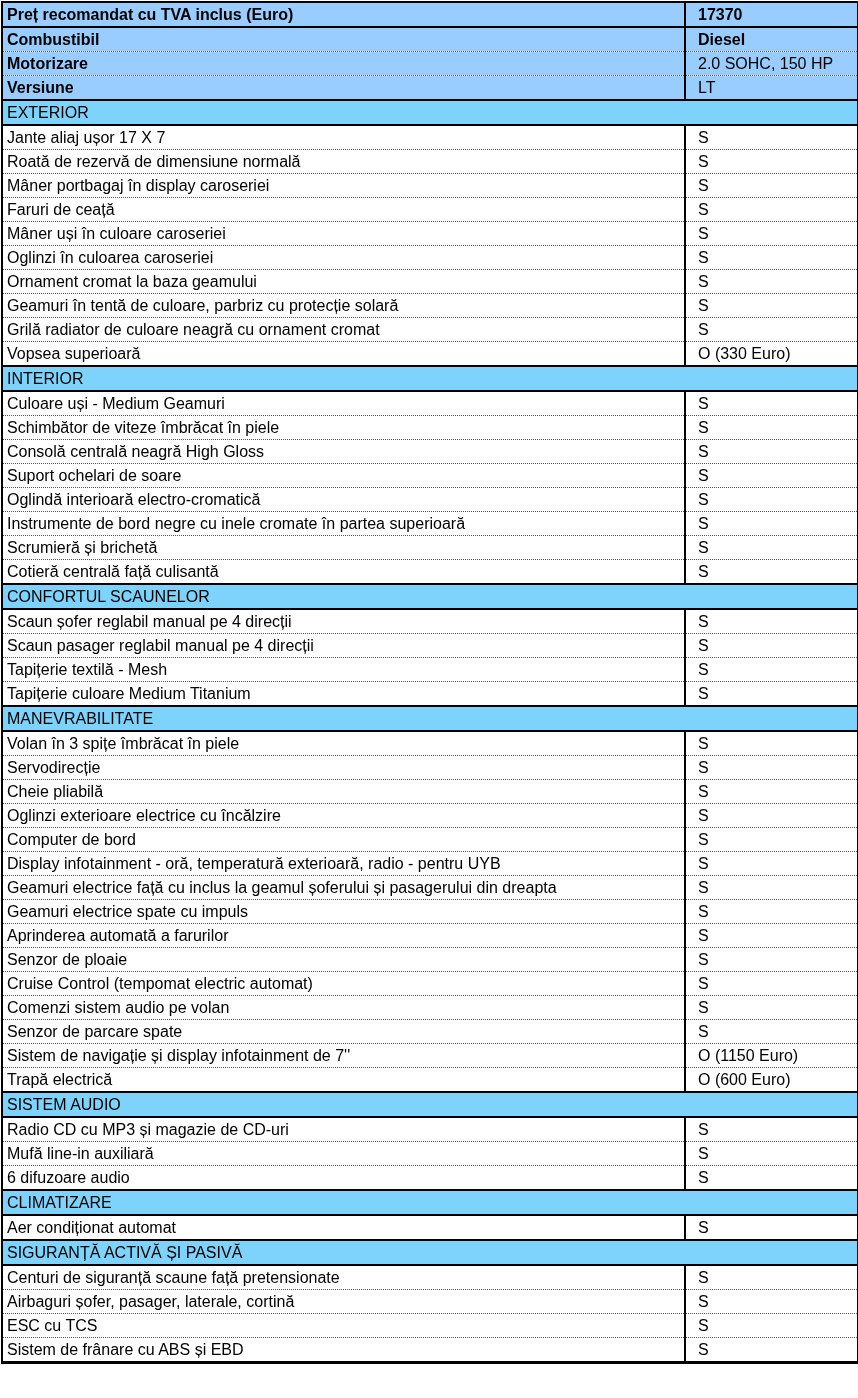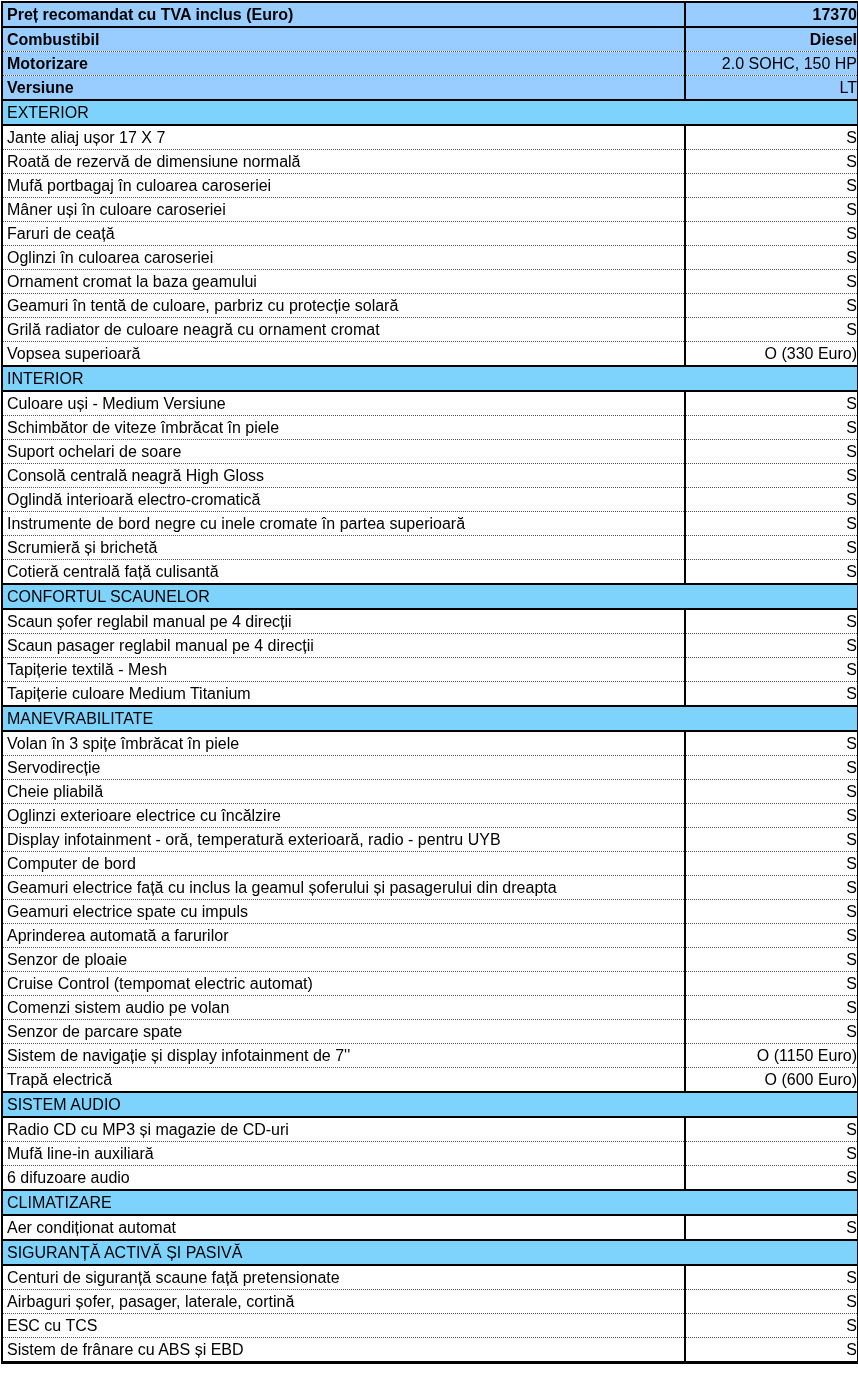--- a/index.html
+++ b/index.html
@@ -19,21 +19,21 @@
   table.spec td {
     height: 23px;
     padding: 0 0 0 4px;
     line-height: 23px;
     white-space: nowrap;
     overflow: hidden;
     border-left: 2px solid #000;
     border-right: 2px solid #000;
     border-bottom: 1px dotted #555;
   }
-  table.spec td.val { text-align: right; padding-left: 12px; }
+  table.spec td.val { text-align: left; padding-left: 12px; }
   tr.hdr td { background: #99ccff; font-weight: normal; margin-left: 32px; }
   tr.hdr td.lbl { font-weight: bold; }
   tr.hdr.bold td.val { font-weight: bold; }
   tr.hdr.first td { border-top: 2px solid #000; border-bottom: 2px solid #000; }
   tr.section td {
     background: #7dd3fc;
     font-weight: normal;
     border-top: 2px solid #000;
     border-bottom: 2px solid #000;
     margin-left: 20px;
@@ -70,29 +70,29 @@
       </tr>
       <tr class="item">
         <td class="lbl">Jante aliaj ușor 17 X 7</td>
         <td class="val">S</td>
       </tr>
       <tr class="item">
         <td class="lbl">Roată de rezervă de dimensiune normală</td>
         <td class="val">S</td>
       </tr>
       <tr class="item">
-        <td class="lbl">Mufă portbagaj în culoarea caroseriei</td>
+        <td class="lbl">Mâner portbagaj în display caroseriei</td>
+        <td class="val">S</td>
+      </tr>
+      <tr class="item">
+        <td class="lbl">Faruri de ceață</td>
         <td class="val">S</td>
       </tr>
       <tr class="item">
         <td class="lbl">Mâner uși în culoare caroseriei</td>
-        <td class="val">S</td>
-      </tr>
-      <tr class="item">
-        <td class="lbl">Faruri de ceață</td>
         <td class="val">S</td>
       </tr>
       <tr class="item">
         <td class="lbl">Oglinzi în culoarea caroseriei</td>
         <td class="val">S</td>
       </tr>
       <tr class="item">
         <td class="lbl">Ornament cromat la baza geamului</td>
         <td class="val">S</td>
       </tr>
@@ -105,36 +105,36 @@
         <td class="val">S</td>
       </tr>
       <tr class="item">
         <td class="lbl">Vopsea superioară</td>
         <td class="val">O (330 Euro)</td>
       </tr>
       <tr class="section">
         <td colspan="2">INTERIOR</td>
       </tr>
       <tr class="item">
-        <td class="lbl">Culoare uși - Medium Versiune</td>
+        <td class="lbl">Culoare uși - Medium Geamuri</td>
         <td class="val">S</td>
       </tr>
       <tr class="item">
         <td class="lbl">Schimbător de viteze îmbrăcat în piele</td>
         <td class="val">S</td>
       </tr>
       <tr class="item">
+        <td class="lbl">Consolă centrală neagră High Gloss</td>
+        <td class="val">S</td>
+      </tr>
+      <tr class="item">
         <td class="lbl">Suport ochelari de soare</td>
         <td class="val">S</td>
       </tr>
       <tr class="item">
-        <td class="lbl">Consolă centrală neagră High Gloss</td>
-        <td class="val">S</td>
-      </tr>
-      <tr class="item">
         <td class="lbl">Oglindă interioară electro-cromatică</td>
         <td class="val">S</td>
       </tr>
       <tr class="item">
         <td class="lbl">Instrumente de bord negre cu inele cromate în partea superioară</td>
         <td class="val">S</td>
       </tr>
       <tr class="item">
         <td class="lbl">Scrumieră și brichetă</td>
         <td class="val">S</td>
@@ -175,25 +175,25 @@
       </tr>
       <tr class="item">
         <td class="lbl">Cheie pliabilă</td>
         <td class="val">S</td>
       </tr>
       <tr class="item">
         <td class="lbl">Oglinzi exterioare electrice cu încălzire</td>
         <td class="val">S</td>
       </tr>
       <tr class="item">
+        <td class="lbl">Computer de bord</td>
+        <td class="val">S</td>
+      </tr>
+      <tr class="item">
         <td class="lbl">Display infotainment - oră, temperatură exterioară, radio - pentru UYB</td>
-        <td class="val">S</td>
-      </tr>
-      <tr class="item">
-        <td class="lbl">Computer de bord</td>
         <td class="val">S</td>
       </tr>
       <tr class="item">
         <td class="lbl">Geamuri electrice față cu inclus la geamul șoferului și pasagerului din dreapta</td>
         <td class="val">S</td>
       </tr>
       <tr class="item">
         <td class="lbl">Geamuri electrice spate cu impuls</td>
         <td class="val">S</td>
       </tr>

